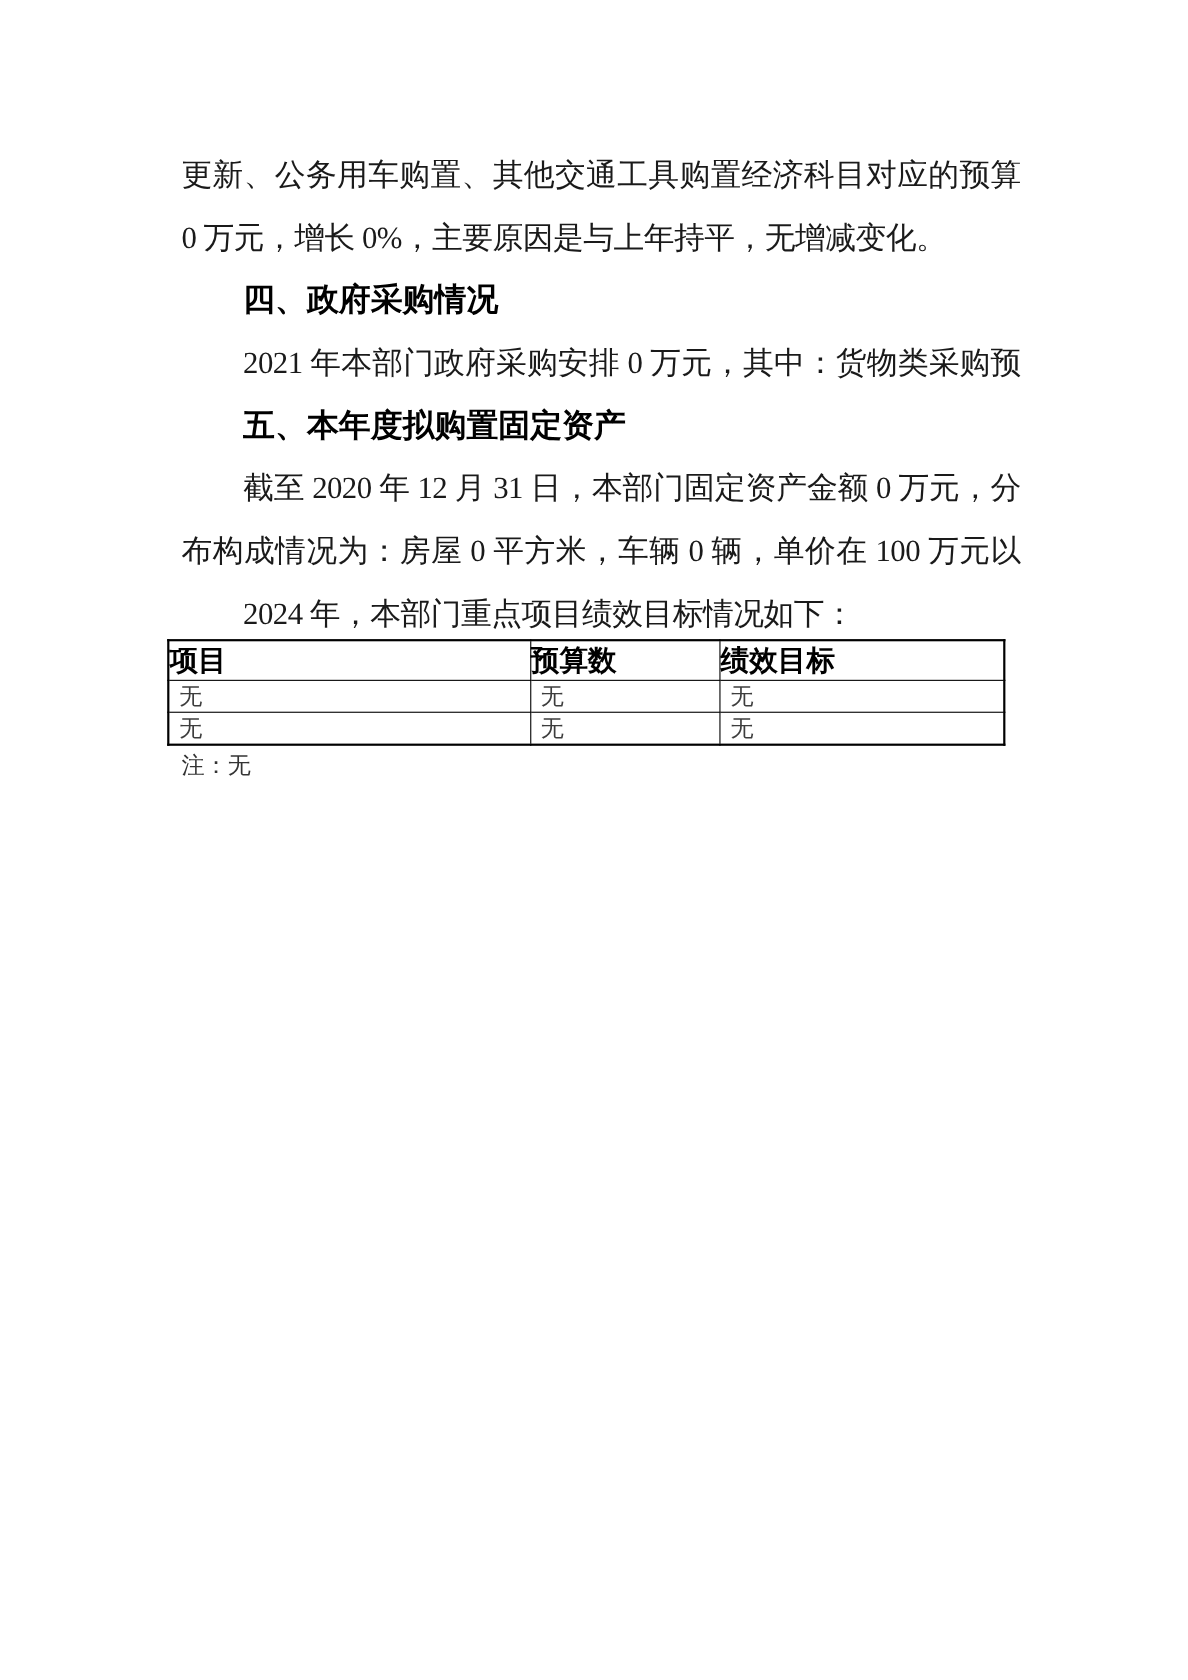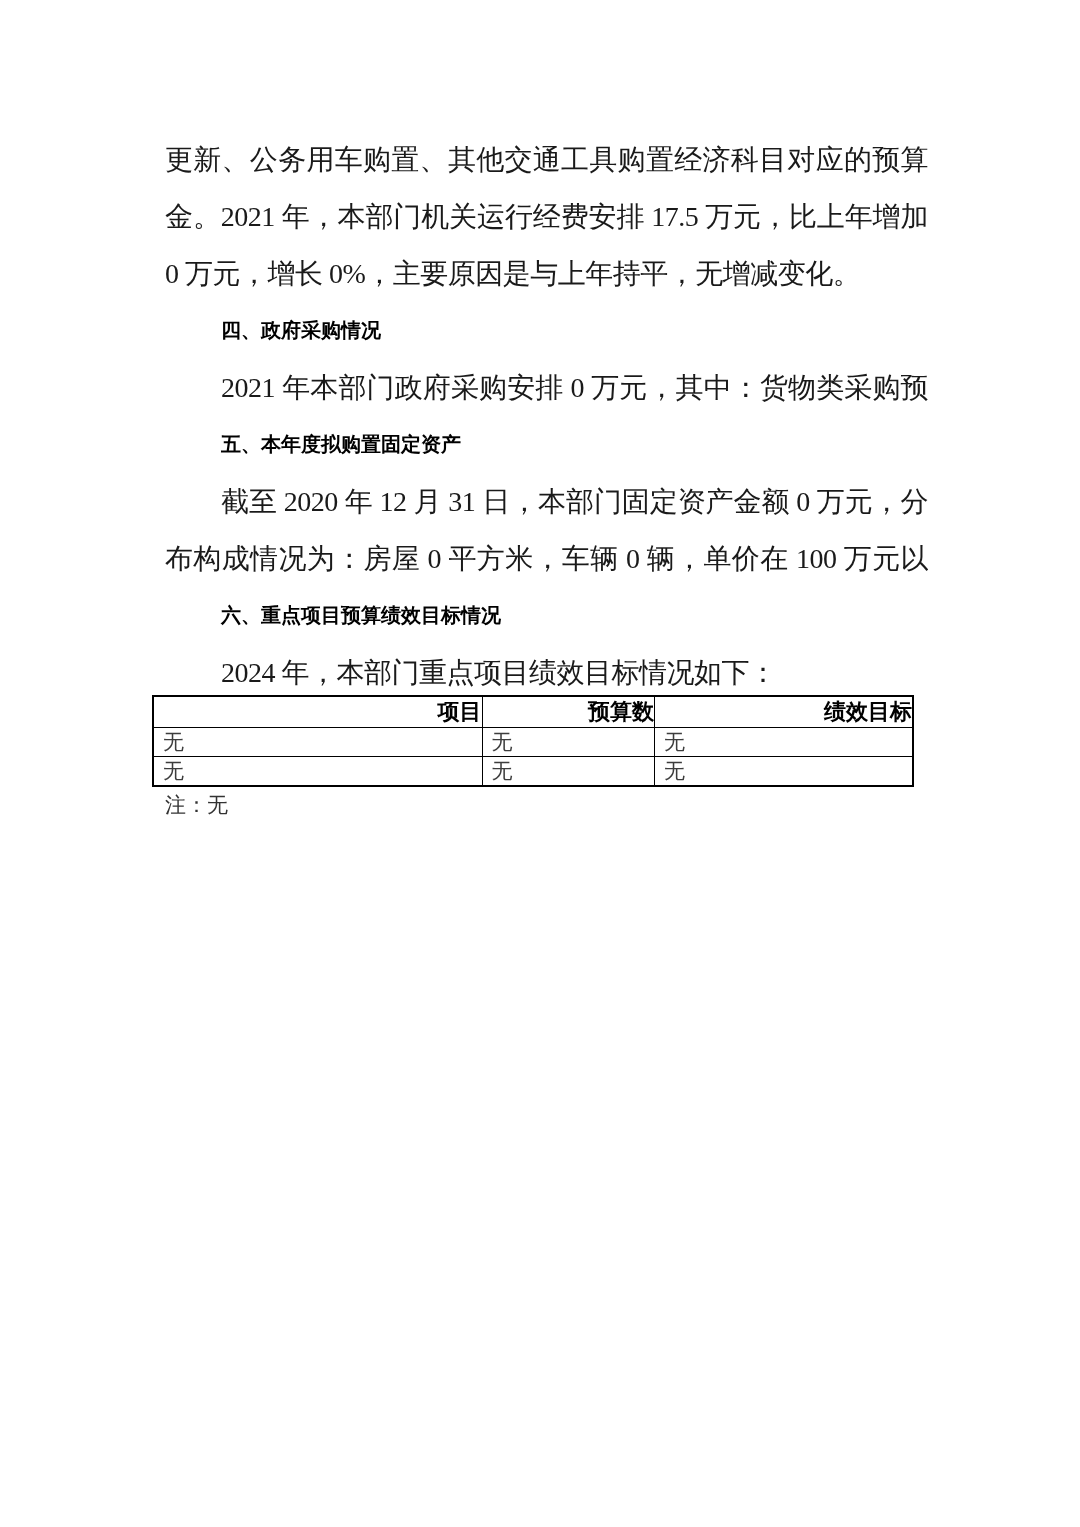--- a/index.html
+++ b/index.html
@@ -33,42 +33,42 @@
     text-align: justify;
     text-align-last: justify;
     overflow: hidden;
   }
   .indent { text-indent: 56px; }
   .heading {
     margin: 0;
     padding-left: 56px;
     font-family: "Liberation Sans", "DejaVu Sans", sans-serif;
     font-weight: bold;
-    font-size: 20px;
+    font-size: 29px;
     color: #000000;
   }
   table.perf-table {
     border-collapse: collapse;
     table-layout: fixed;
     width: 762px;
     margin-left: -13px;
     margin-top: -6px;
     border: 2px solid #000000;
   }
   .perf-table col.c1 { width: 43.3%; }
   .perf-table col.c2 { width: 22.7%; }
   .perf-table col.c3 { width: 34.0%; }
   .perf-table th {
     border: 1px solid #000000;
     height: 26px;
     font-family: "Liberation Sans", "DejaVu Sans", sans-serif;
     font-weight: bold;
-    font-size: 22px;
+    font-size: 26px;
     color: #000000;
-    text-align: right;
+    text-align: left;
     padding: 0;
   }
   .perf-table td {
     border: 1px solid #000000;
     height: 28px;
     font-family: "Liberation Serif", "DejaVu Serif", serif;
     font-size: 21px;
     color: #3d3d3d;
     text-align: left;
     padding: 0 0 0 9px;
@@ -82,31 +82,29 @@
     color: #333333;
   }
 </style>
 </head>
 <body>
 
 <div class="page">
   <div class="content">
 
     <div class="line body-line justify">更新、公务用车购置、其他交通工具购置经济科目对应的预算资</div>
-    <div class="line body-line justify">金。2021 年，本部门机关运行经费安排 17.5 万元，比上年增加</div>
     <div class="line body-line">0 万元，增长 0%，主要原因是与上年持平，无增减变化。</div>
 
     <h2 class="line heading">四、政府采购情况</h2>
     <div class="line body-line justify indent">2021 年本部门政府采购安排 0 万元，其中：货物类采购预算</div>
 
     <h2 class="line heading">五、本年度拟购置固定资产</h2>
     <div class="line body-line justify indent">截至 2020 年 12 月 31 日，本部门固定资产金额 0 万元，分</div>
     <div class="line body-line justify">布构成情况为：房屋 0 平方米，车辆 0 辆，单价在 100 万元以上</div>
 
-    <h2 class="line heading">六、重点项目预算绩效目标情况</h2>
     <div class="line body-line indent">2024 年，本部门重点项目绩效目标情况如下：</div>
 
     <table class="perf-table">
       <colgroup>
           <col class="c1">
           <col class="c2">
           <col class="c3">
         </colgroup>
       <thead>
         <tr>

